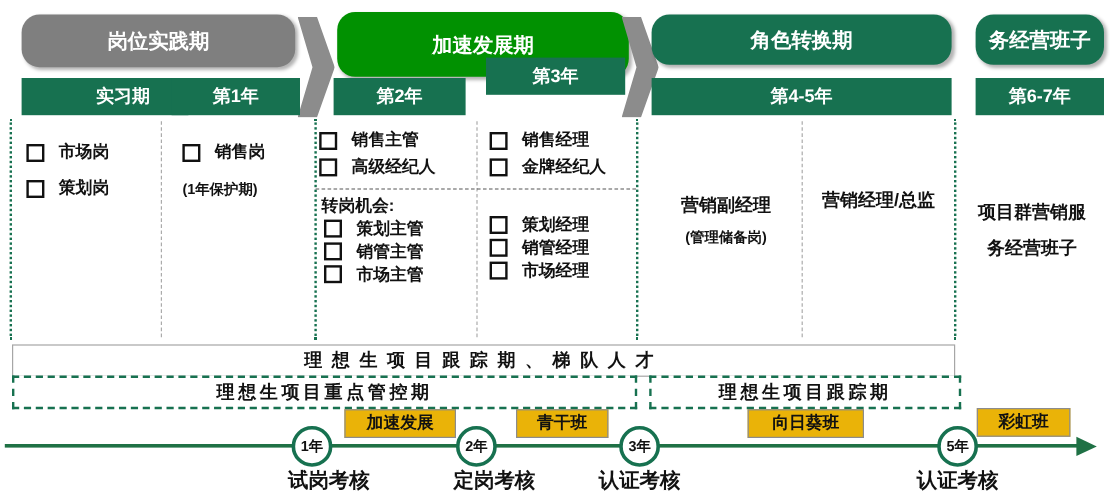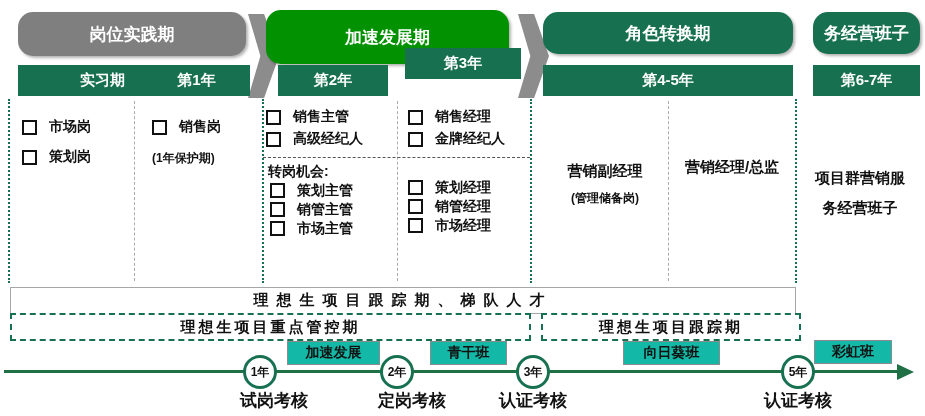--- a/index.html
+++ b/index.html
@@ -27,35 +27,35 @@
   .role{font-size:15px;font-weight:bold;color:#111;text-align:center;}
   .transfer-title{font-size:14px;font-weight:bold;color:#111;}
   
   .band{display:flex;align-items:center;justify-content:center;font-weight:bold;color:#111;
         background:#fff;border:1px solid #A6A6A6;font-size:15px;}
   .band-dashed{border:2px dashed #177150;}
   
   .tl-line{background:#1F7145;height:3px;}
   .tl-head{width:0;height:0;border-top:8px solid transparent;border-bottom:8px solid transparent;
            border-left:17px solid #1F7145;}
-  .tl-box{display:flex;align-items:center;justify-content:center;background:#14b8a6;
+  .tl-box{display:flex;align-items:center;justify-content:center;background:#eab308;
           border:1px solid #8C8C8C;font-size:14px;font-weight:bold;color:#111;}
   .tl-circle{width:34px;height:34px;border-radius:50%;background:#fff;border:3px solid #177150;
              box-sizing:border-box;display:flex;align-items:center;justify-content:center;
              font-size:12px;font-weight:bold;color:#111;}
   .tl-label{font-size:17px;font-weight:bold;color:#111;text-align:center;}
 </style>
 </head>
 <body>
 
 <div id="stage">
 
   <div class="abs hdr hdr-gray" style="left:18px;top:12px;width:228px;height:44px;">岗位实践期</div>
   <div class="abs chevron" style="left:248px;top:14px;width:31px;height:84px;"></div>
-  <div class="abs hdr hdr-bright" style="left:266px;top:10px;width:243px;height:54px;">加速发展期</div>
+  <div class="abs hdr hdr-bright" style="left:281px;top:10px;width:243px;height:54px;">加速发展期</div>
   <div class="abs chevron" style="left:518px;top:14px;width:31px;height:84px;"></div>
   <div class="abs hdr hdr-dark" style="left:543px;top:12px;width:250px;height:42px;">角色转换期</div>
   <div class="abs hdr hdr-dark" style="left:813px;top:12px;width:107px;height:42px;">务经营班子</div>
 
   <div class="abs yr" style="left:18px;top:65px;width:109px;height:31px;padding-left:30px;">实习期</div>
   <div class="abs yr" style="left:143px;top:65px;width:107px;height:31px;">第1年</div>
   <div class="abs yr" style="left:278px;top:65px;width:110px;height:31px;">第2年</div>
   <div class="abs yr" style="left:405px;top:48px;width:116px;height:31px;">第3年</div>
   <div class="abs yr" style="left:543px;top:65px;width:250px;height:31px;">第4-5年</div>
   <div class="abs yr" style="left:813px;top:65px;width:107px;height:31px;">第6-7年</div>

